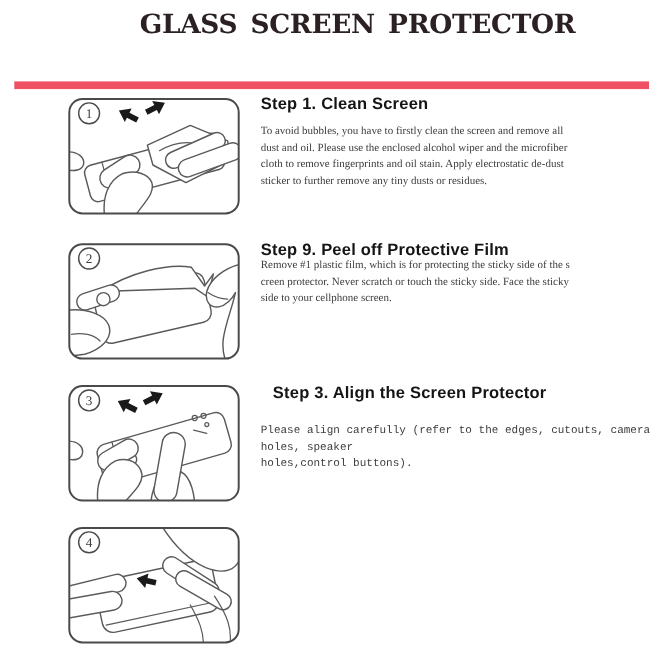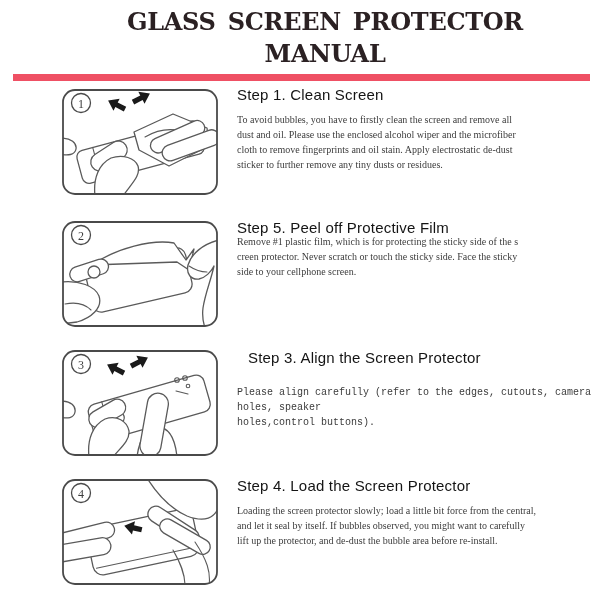--- a/index.html
+++ b/index.html
@@ -19,21 +19,21 @@
   }
   .divider{position:absolute;left:13px;top:74px;width:577px;height:7px;background:#ef5064;}
 
   
   .panel{position:absolute;left:61px;width:158px;height:108px;}
   .panel svg{display:block;width:158px;height:108px;}
   .p1{top:88px;} .p2{top:220px;} .p3{top:349px;} .p4{top:478px;}
 
   .step-heading{
     position:absolute;left:237px;margin:0;
-    font-family:"Liberation Sans",sans-serif;font-weight:400;
+    font-family:"Liberation Sans",sans-serif;font-weight:700;
     font-size:15px;line-height:18px;letter-spacing:0.2px;color:#141414;
   }
   .h1{top:86px;} .h2{top:219px;} .h3{top:349px;margin-left:11px;} .h4{top:477px;}
 
   .step-body{
     position:absolute;left:237px;width:358px;margin:0;
     font-family:"Liberation Serif","DejaVu Serif",serif;
     font-size:10px;line-height:15px;letter-spacing:0px;color:#3c3c3c;
     white-space:pre-line;
   }
@@ -47,21 +47,20 @@
   .numtext{font-family:"Liberation Serif",serif;font-size:12px;fill:#3c3c3c;}
   .arrow{fill:#1a1a1a;stroke:none;}
 </style>
 </head>
 <body>
 
 <div class="page">
 
   <div class="title-wrap">
     <div class="title-line">GLASS SCREEN PROTECTOR</div>
-    <div class="title-line">MANUAL</div>
   </div>
   <div class="divider"></div>
 
   <div class="panel p1">
     <svg viewBox="0 0 158 108">
       <defs>
           <clipPath id="clip1">
             <rect x="2" y="2" width="154" height="104" rx="12"></rect>
           </clipPath>
         </defs>
@@ -142,21 +141,21 @@
         <g>
           <path class="art" d="M158,20 C142,24 130,34 127,45 C125,54 130,60 138,59 C144,58 150,52 153,46 C150,60 144,74 142,88 C141,96 142,102 144,108 L158,108 Z"></path>
           <path class="artline" d="M128,46 C134,50 140,52 146,52"></path>
         </g>
       </g>
       <circle class="numcirc" cx="20" cy="15" r="9.5"></circle>
       <text class="numtext" x="20" y="19.5" text-anchor="middle">2</text>
       <rect class="frame" x="2" y="2" width="154" height="104" rx="12"></rect>
     </svg>
   </div>
-  <h2 class="step-heading h2">Step 5. Peel off Protective Film</h2>
+  <h2 class="step-heading h2">Step 9. Peel off Protective Film</h2>
   <p class="step-body b2">Remove #1 plastic film, which is for protecting the sticky side of the s
 creen protector. Never scratch or touch the sticky side. Face the sticky
 side to your cellphone screen.</p>
 
   <div class="panel p3">
     <svg viewBox="0 0 158 108">
       <defs>
           <clipPath id="clip3">
             <rect x="2" y="2" width="154" height="104" rx="12"></rect>
           </clipPath>
@@ -248,18 +247,14 @@
           <g transform="translate(73,50) rotate(193)">
               <path class="arrow" d="M-8,-2.6 L0.5,-2.6 L0.5,-6.8 L10,0 L0.5,6.8 L0.5,2.6 L-8,2.6 Z"></path>
             </g>
         </g>
       </g>
       <circle class="numcirc" cx="20" cy="15" r="9.5"></circle>
       <text class="numtext" x="20" y="19.5" text-anchor="middle">4</text>
       <rect class="frame" x="2" y="2" width="154" height="104" rx="12"></rect>
     </svg>
   </div>
-  <h2 class="step-heading h4">Step 4. Load the Screen Protector</h2>
-  <p class="step-body b4">Loading the screen protector slowly; load a little bit force from the central,
-and let it seal by itself. If bubbles observed, you might want to carefully
-lift up the protector, and de-dust the bubble area before re-install.</p>
 
 </div>
 
 </body></html>

